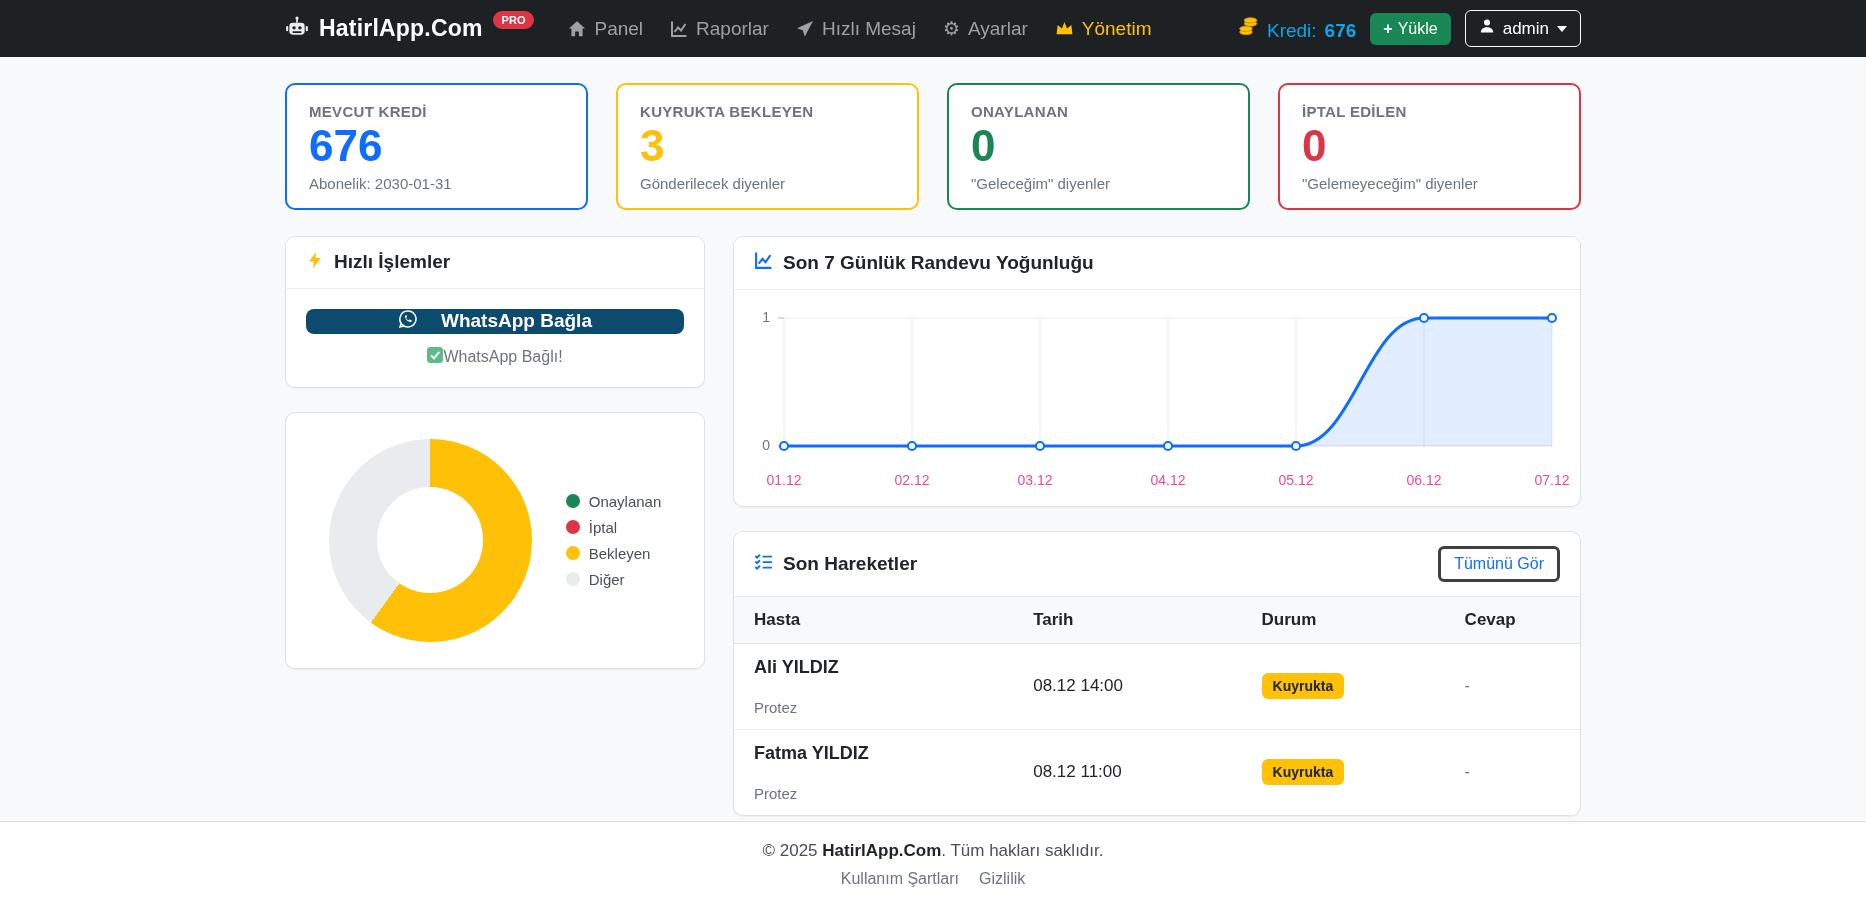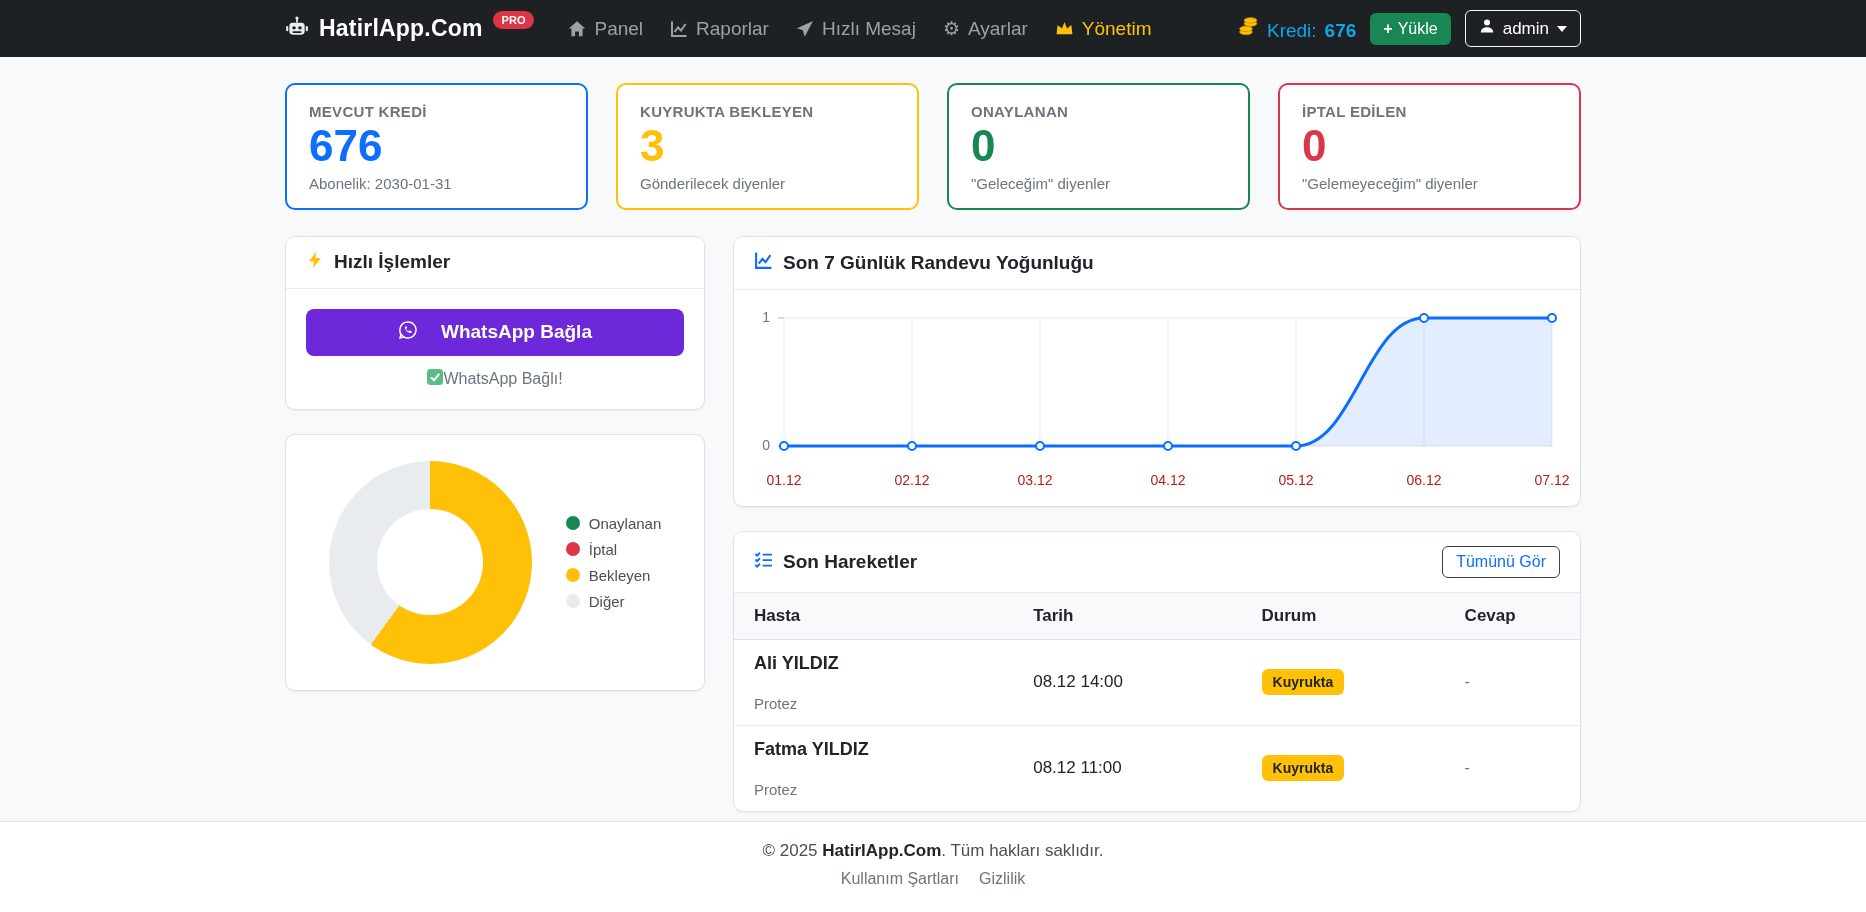--- a/index.html
+++ b/index.html
@@ -40,38 +40,38 @@
   .stat-sub { font-size: 15px; color: #6c757d; }
 
   .content-row { display: flex; gap: 28px; align-items: flex-start; }
   .left-col { width: 420px; flex-shrink: 0; display: flex; flex-direction: column; gap: 24px; }
   .right-col { flex: 1; display: flex; flex-direction: column; gap: 24px; }
 
   .card { background: #fff; border: 1px solid #dee2e6; border-radius: 10px; box-shadow: 0 1px 2px rgba(0,0,0,.05); overflow: hidden; }
   .card-header { padding: 14px 20px; border-bottom: 1px solid #e9ecef; display: flex; align-items: center; gap: 10px; font-size: 19px; font-weight: bold; background: #fff; }
   .card-body { padding: 20px; }
 
-  .btn-whatsapp { width: 100%; background: #6d28d9; border: none; color: #fff; font-size: 19px; font-weight: bold; padding: 11px; border-radius: 8px; cursor: pointer; display: flex; align-items: center; justify-content: center; gap: 23px; font-family: inherit; }
+  .btn-whatsapp { width: 100%; background: #0c4a6e; border: none; color: #fff; font-size: 19px; font-weight: bold; border-radius: 8px; cursor: pointer; display: flex; align-items: center; justify-content: center; gap: 23px; font-family: inherit; }
   .wa-status { margin-top: 13px; display: flex; align-items: center; justify-content: center; color: #6c757d; font-size: 16px; }
 
   .donut-body { display: flex; align-items: center; justify-content: center; gap: 34px; padding: 26px 20px; }
   .donut { position: relative; width: 203px; height: 203px; border-radius: 50%; background: #e9ecef; }
   .donut::after { content: ""; position: absolute; inset: 24%; background: #fff; border-radius: 50%; }
   .legend { display: flex; flex-direction: column; gap: 9px; }
   .legend-item { display: flex; align-items: center; gap: 9px; }
   .legend-dot { width: 14px; height: 14px; border-radius: 50%; flex-shrink: 0; }
   .legend-label { font-size: 15px; color: #495057; }
 
   .chart-body { padding: 16px 18px 10px; }
   .chart-area { position: relative; padding-left: 26px; }
   .y-tick { position: absolute; left: 0; width: 18px; text-align: right; font-size: 14px; color: #6c757d; }
   .x-labels { position: relative; height: 24px; margin-left: 26px; margin-top: 2px; }
-  .x-labels span { position: absolute; transform: translateX(-50%); font-size: 14px; color: #b91c1c; white-space: nowrap; }
-
-  .btn-viewall { margin-left: auto; background: #fff; border: 1px solid #404040; color: #0d6efd; font-size: 16px; padding: 6px 13px; border-radius: 6px; cursor: pointer; font-family: inherit; font-weight: normal; }
+  .x-labels span { position: absolute; transform: translateX(-50%); font-size: 14px; color: #ec4899; white-space: nowrap; }
+
+  .btn-viewall { margin-left: auto; background: #fff; border: 3px solid #404040; color: #0d6efd; font-size: 16px; padding: 6px 13px; border-radius: 6px; cursor: pointer; font-family: inherit; font-weight: normal; }
   table.recent { width: 100%; border-collapse: collapse; }
   table.recent th { background: #f8f9fa; text-align: left; font-size: 17px; font-weight: bold; padding: 13px 20px; border-bottom: 1px solid #dee2e6; }
   table.recent td { padding: 13px 20px; border-bottom: 1px solid #e9ecef; vertical-align: middle; }
   table.recent tr:last-child td { border-bottom: none; }
   .col-hasta { width: 33%; } .col-tarih { width: 27%; } .col-durum { width: 24%; } .col-cevap { width: 16%; }
   .patient-name { font-size: 18px; font-weight: bold; color: #212529; }
   .patient-treatment { font-size: 15px; color: #6c757d; margin-top: 21px; }
   .cell-date { font-size: 17px; color: #212529; }
   .badge-queue { display: inline-block; background: #ffc107; color: #212529; font-size: 14px; font-weight: bold; padding: 5px 11px; border-radius: 6px; }
   .cell-answer { color: #6c757d; font-size: 16px; }

